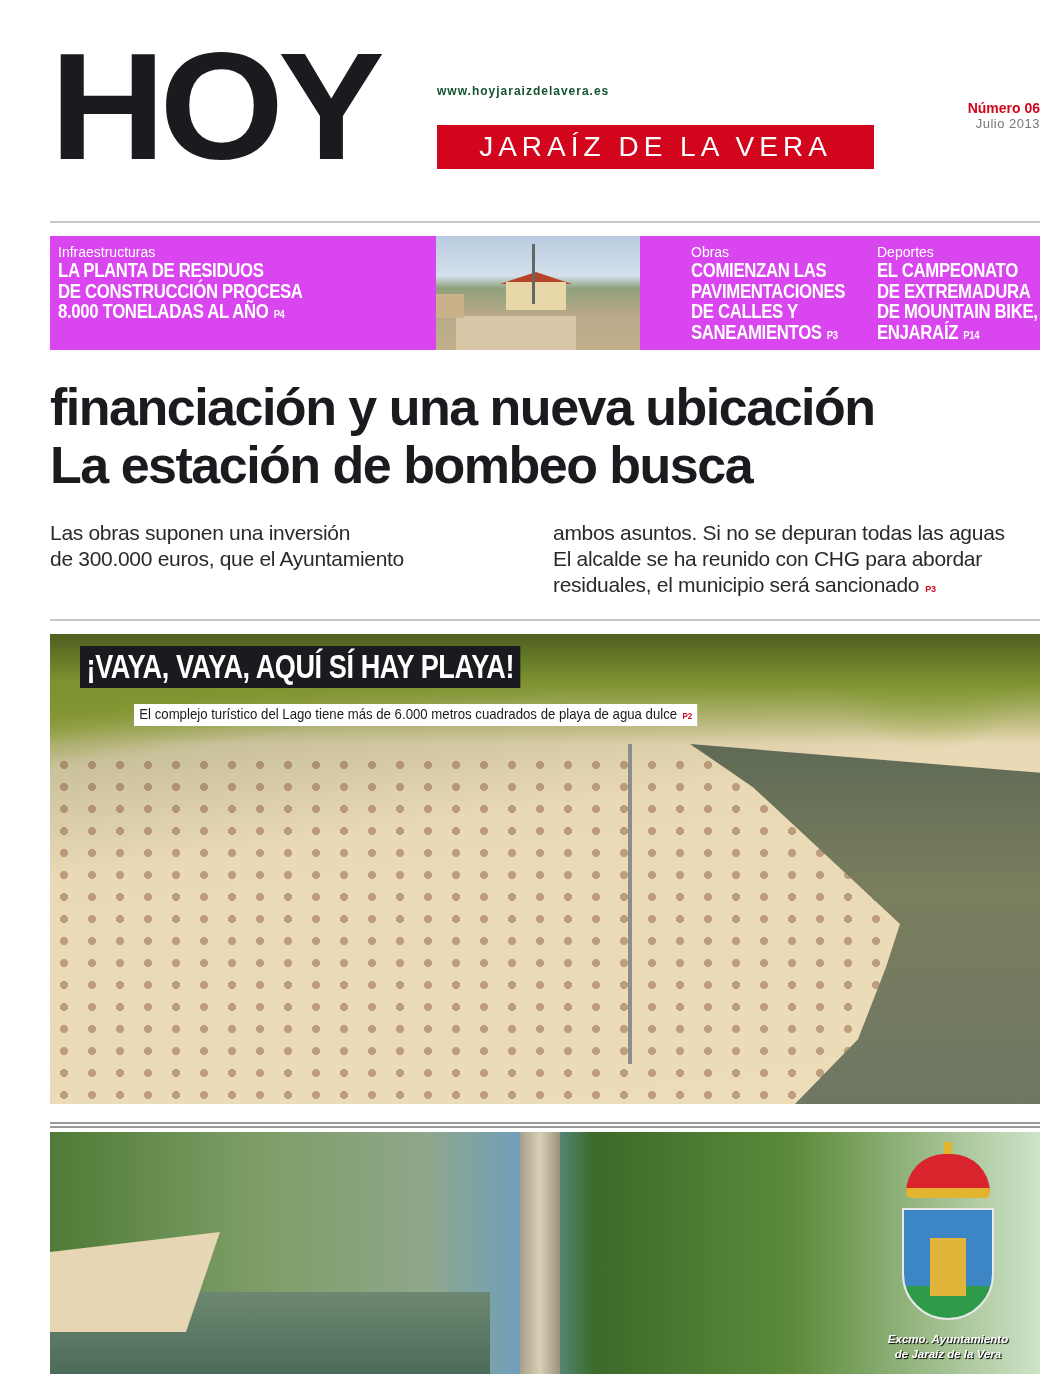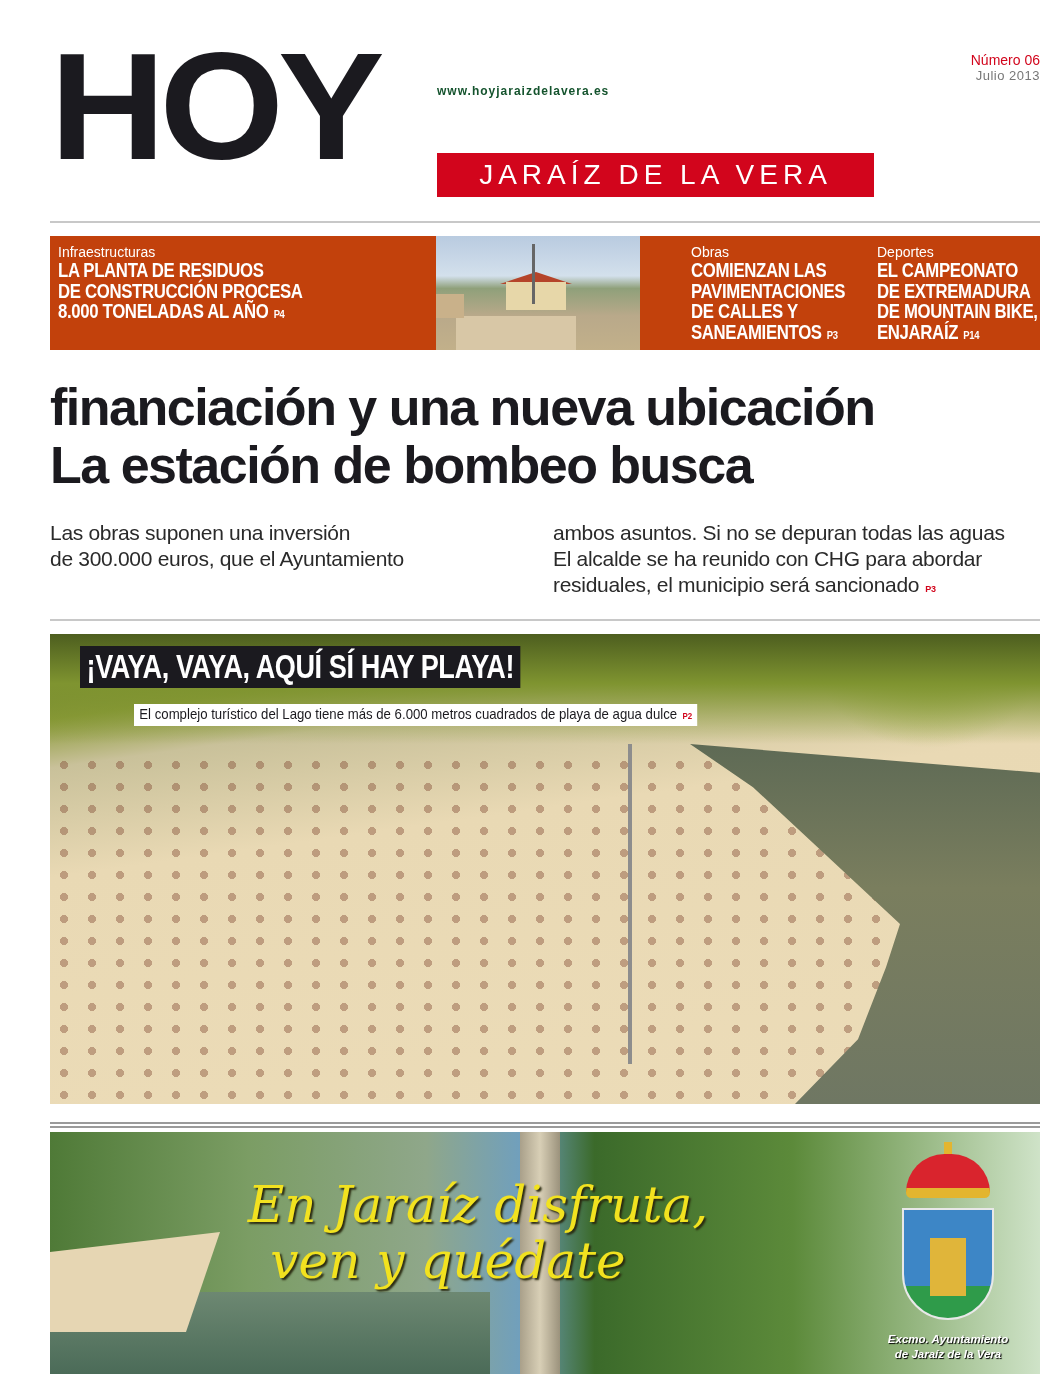--- a/index.html
+++ b/index.html
@@ -4,29 +4,29 @@
 <style>
   * { box-sizing: border-box; margin: 0; padding: 0; }
   html, body { width: 1062px; height: 1374px; background: #ffffff; overflow: hidden; }
   body { position: relative; font-family: "Liberation Sans", sans-serif; color: #1a1a1c; }
 
   
   .logo { position: absolute; left: 50px; top: 40px; font-family: "Liberation Sans", sans-serif; font-weight: 700;
           font-size: 160px; line-height: 140px; letter-spacing: -6px; color: #1b1a1f; transform: scaleY(0.95); transform-origin: top left; }
   .site-url { position: absolute; left: 437px; top: 84px; font-size: 12px; font-weight: 700; letter-spacing: 1px; color: #14532d; }
   .edition-band { position: absolute; left: 437px; top: 125px; width: 437px; height: 44px; background: #d2051c; color: #fff;
-                  display: flex; align-items: center; justify-content: center; font-size: 28px; letter-spacing: 5px; font-weight: 400; margin-top: 28px; }
+                  display: flex; align-items: center; justify-content: center; font-size: 28px; letter-spacing: 5px; font-weight: 400; }
   .issue { position: absolute; right: 22px; top: 52px; text-align: right; }
-  .issue-number { font-size: 14px; font-weight: 400; color: #d2051c; }
+  .issue-number { font-size: 14px; font-weight: 700; color: #d2051c; margin-top: 48px; }
   .issue-date { font-size: 13px; color: #777; letter-spacing: 0.5px; }
 
   .rule { position: absolute; left: 50px; width: 990px; height: 2px; background: #c8c8c8; }
 
   
-  .teaser-band { position: absolute; left: 50px; top: 236px; width: 990px; height: 114px; background: #c2410c; }
+  .teaser-band { position: absolute; left: 50px; top: 236px; width: 990px; height: 114px; background: #d946ef; }
   .teaser { position: absolute; top: 8px; color: #fff; }
   .teaser .section { font-size: 14px; font-weight: 400; line-height: 16px; }
   .teaser .headline { font-size: 19.5px; font-weight: 700; line-height: 20.5px; letter-spacing: -0.4px; transform: scaleX(0.86); transform-origin: left top; white-space: nowrap; }
   .pageref { font-size: 11px; font-weight: 700; margin-left: 6px; }
   .teaser-photo { position: absolute; left: 386px; top: 0; width: 204px; height: 114px; overflow: hidden;
                   background: linear-gradient(to bottom, #b9cbe0 0%, #d3e0ec 35%, #8fa07a 46%, #b9a98a 70%, #c2b08a 100%); }
   .teaser-photo .house { position: absolute; left: 70px; top: 46px; width: 60px; height: 28px; background: #e7d7a9; }
   .teaser-photo .roof { position: absolute; left: 64px; top: 36px; width: 0; height: 0; border-left: 36px solid transparent; border-right: 36px solid transparent; border-bottom: 12px solid #b5442a; }
   .teaser-photo .pole { position: absolute; left: 96px; top: 8px; width: 3px; height: 60px; background: #666; }
   .teaser-photo .wall { position: absolute; left: 0; top: 58px; width: 28px; height: 24px; background: #c9b18a; }
@@ -159,24 +159,20 @@
   <div class="beach-title">¡VAYA, VAYA, AQUÍ SÍ HAY PLAYA!</div>
   <div class="beach-sub"><span>El complejo turístico del Lago tiene más de 6.000 metros cuadrados de playa de agua dulce</span><span class="pageref">P2</span></div>
 </div>
 
 <div class="double-rule"></div>
 
 <div class="ad">
   <div class="pool"></div>
   <div class="sand"></div>
   <div class="pillar"></div>
-  <div class="ad-slogan">
-    <span>En Jaraíz disfruta,</span>
-    <span class="l2">ven y quédate</span>
-  </div>
   <div class="crest">
     <div class="cross"></div>
     <div class="crown"></div>
     <div class="shield"></div>
     <div class="tower"></div>
   </div>
   <div class="crest-caption">
     <div>Excmo. Ayuntamiento</div>
     <div>de Jaraíz de la Vera</div>
   </div>

